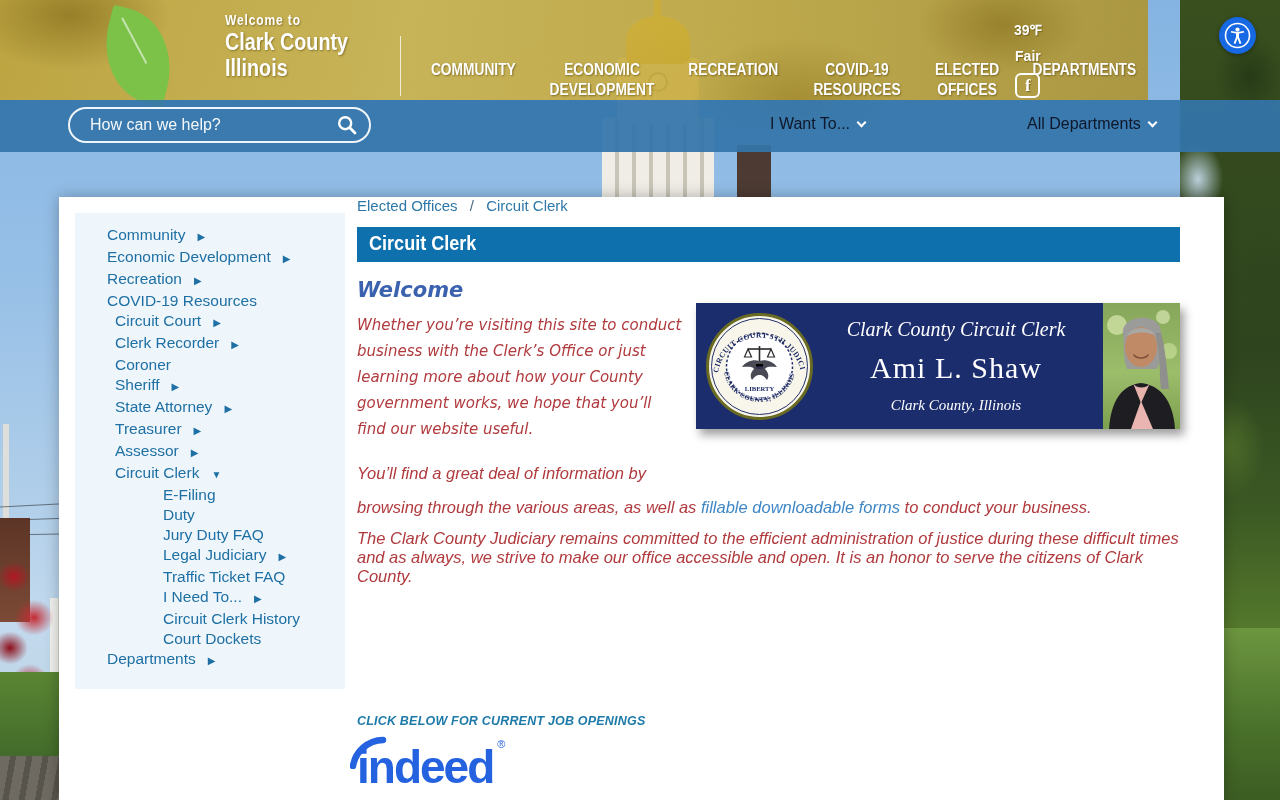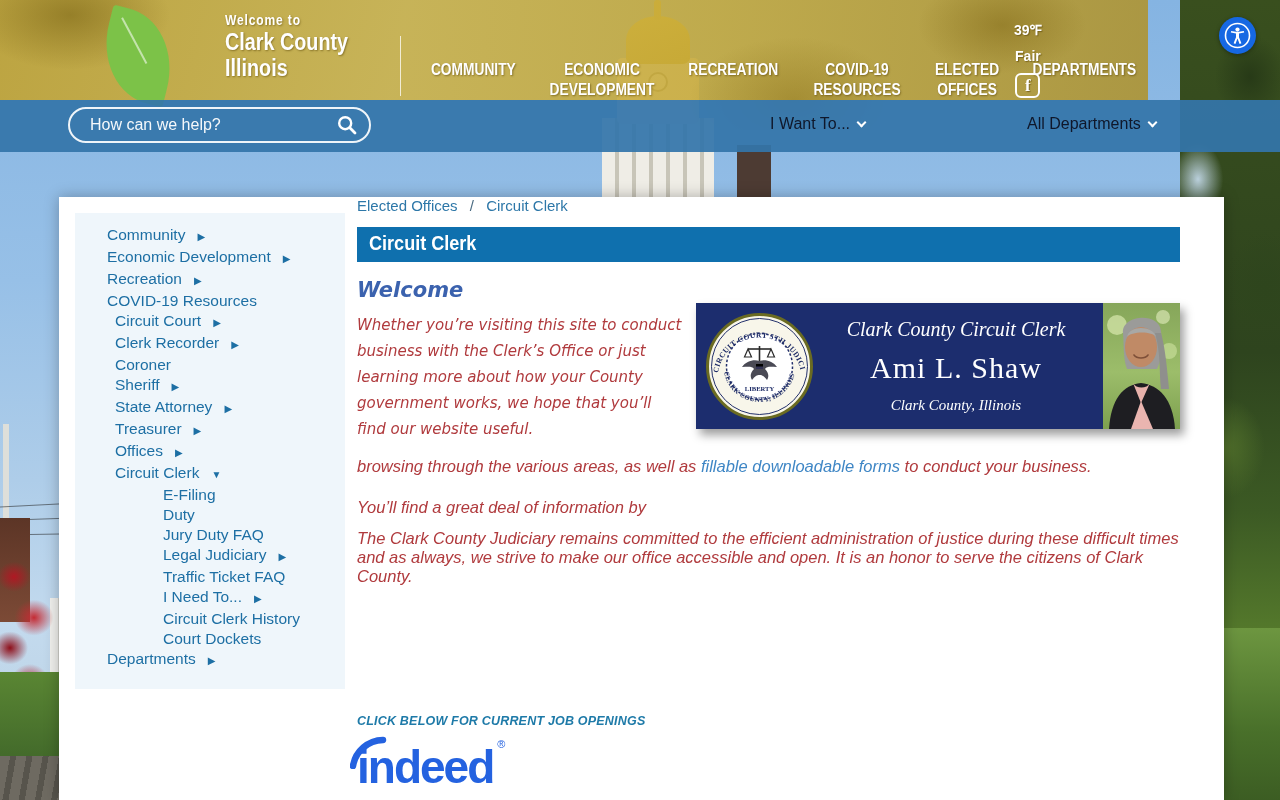--- a/index.html
+++ b/index.html
@@ -200,21 +200,21 @@
       <li class="lvl1"><span>Community</span><span class="arrow">▶</span></li>
       <li class="lvl1"><span>Economic Development</span><span class="arrow">▶</span></li>
       <li class="lvl1"><span>Recreation</span><span class="arrow">▶</span></li>
       <li class="lvl1"><span>COVID-19 Resources</span></li>
       <li class="lvl2"><span>Circuit Court</span><span class="arrow">▶</span></li>
       <li class="lvl2"><span>Clerk Recorder</span><span class="arrow">▶</span></li>
       <li class="lvl2"><span>Coroner</span></li>
       <li class="lvl2"><span>Sheriff</span><span class="arrow">▶</span></li>
       <li class="lvl2"><span>State Attorney</span><span class="arrow">▶</span></li>
       <li class="lvl2"><span>Treasurer</span><span class="arrow">▶</span></li>
-      <li class="lvl2"><span>Offices</span><span class="arrow">▶</span></li>
+      <li class="lvl2"><span>Assessor</span><span class="arrow">▶</span></li>
       <li class="lvl2"><span>Circuit Clerk</span><span class="arrow">▼</span></li>
       <li class="lvl3"><span>E-Filing</span></li>
       <li class="lvl3"><span>Duty</span></li>
       <li class="lvl3"><span>Jury Duty FAQ</span></li>
       <li class="lvl3"><span>Legal Judiciary</span><span class="arrow">▶</span></li>
       <li class="lvl3"><span>Traffic Ticket FAQ</span></li>
       <li class="lvl3"><span>I Need To...</span><span class="arrow">▶</span></li>
       <li class="lvl3"><span>Circuit Clerk History</span></li>
       <li class="lvl3"><span>Court Dockets</span></li>
       <li class="lvl1"><span>Departments</span><span class="arrow">▶</span></li>
@@ -287,22 +287,22 @@
           <path d="M 24,34 C 26,22 50,22 53,34 C 50,28 28,28 24,34 Z" fill="#a8a8a6"></path>
           <path d="M 31,52 C 34,56 42,56 45,52" stroke="#7e4f38" stroke-width="1.6" fill="none" stroke-linecap="round"></path>
           <path d="M 6,126 C 8,96 20,82 38,80 C 56,82 70,96 72,126 Z" fill="#1e1e22"></path>
           <path d="M 30,80 L 38,100 L 47,80 C 44,86 33,86 30,80 Z" fill="#e8b2ac"></path>
           <path d="M 28,126 L 38,98 L 50,126 Z" fill="#eab5b0"></path>
         </svg>
       </div>
 
       <h2 class="welcome-h">Welcome</h2>
       <p class="lead">Whether you’re visiting this site to conduct business with the Clerk’s Office or just learning more about how your County government works, we hope that you’ll find our website useful.</p>
+      <p class="body-red gap" style="margin-top:22px;">You’ll find a great deal of information by</p>
       <p class="body-red" style="margin-top:15px;"><span>browsing through the various areas, as well as </span><span class="inline-link">fillable downloadable forms</span><span> to conduct your business.</span></p>
-      <p class="body-red gap" style="margin-top:22px;">You’ll find a great deal of information by</p>
       <p class="body-red" style="margin-top:12px;">The Clark County Judiciary remains committed to the efficient administration of justice during these difficult times and as always, we strive to make our office accessible and open.   It is an honor to serve the citizens of Clark County.</p>
 
       <div class="jobs-label">CLICK BELOW FOR CURRENT JOB OPENINGS</div>
 
       <div class="indeed-wrap">
         <svg class="indeed-arc" width="40" height="34" viewBox="0 0 40 34">
           <path d="M 3,31 A 31,31 0 0 1 33,5" fill="none" stroke="#2462e0" stroke-width="6.5" stroke-linecap="round"></path>
         </svg>
         <span class="indeed-word">indeed</span>
         <span class="indeed-reg">®</span>

